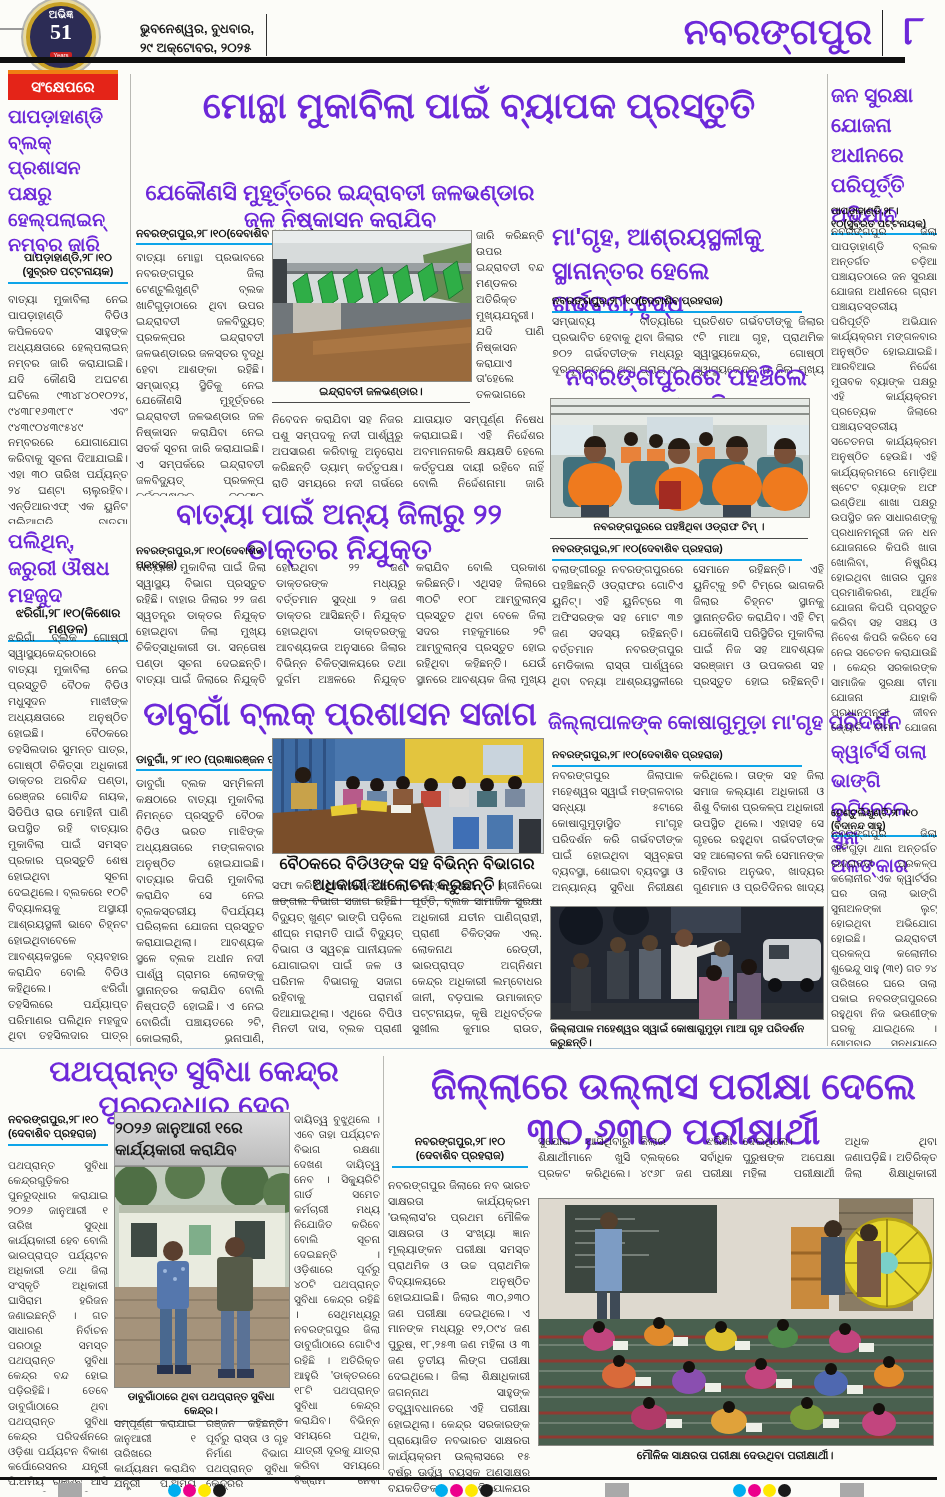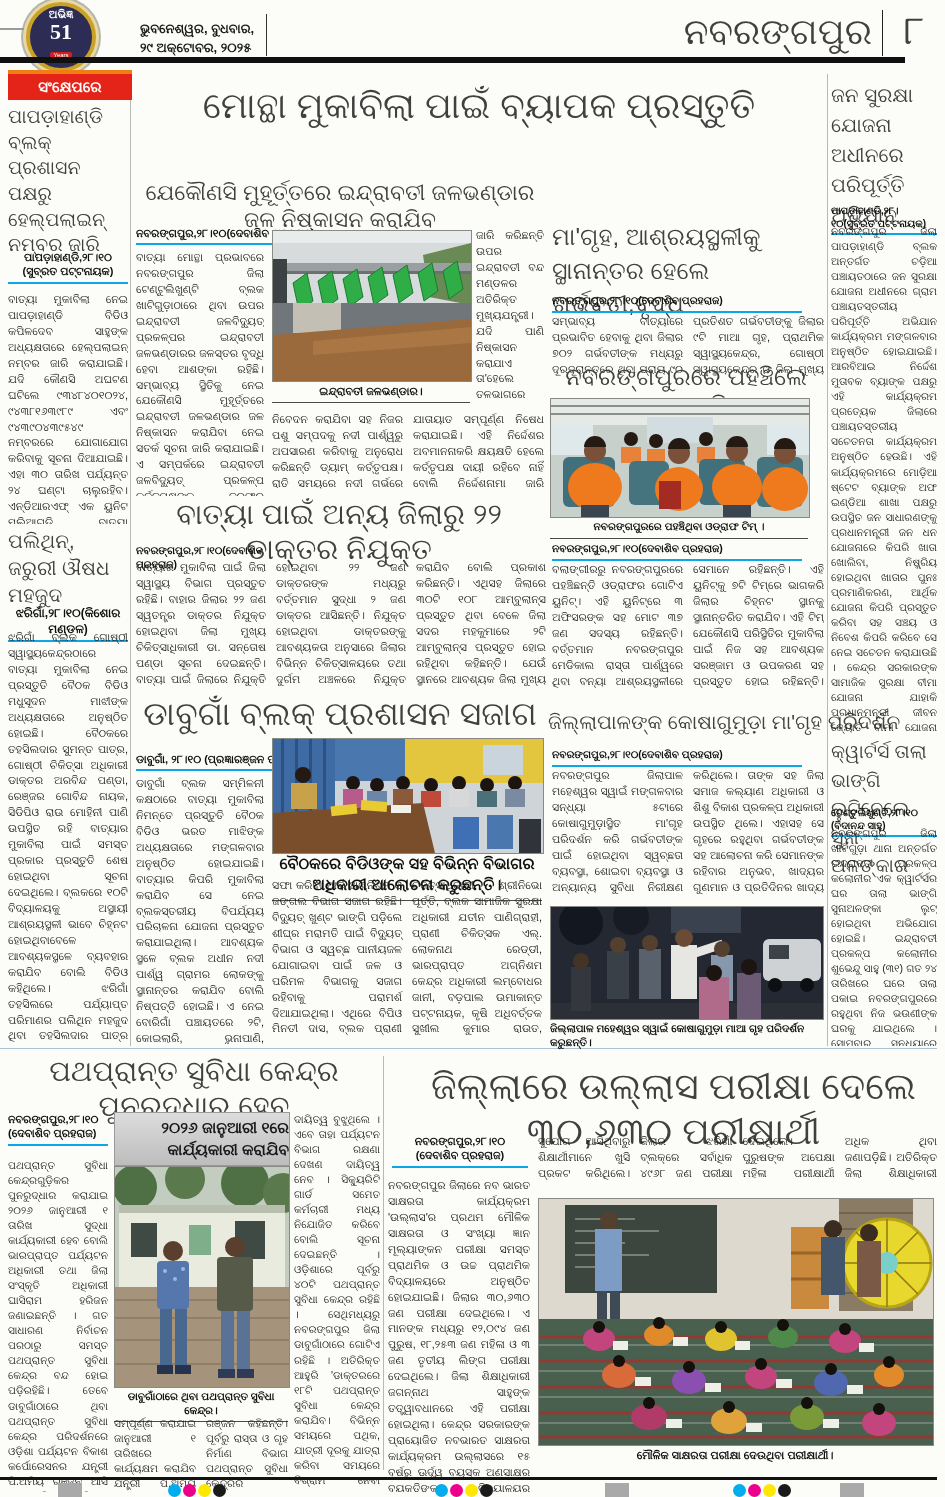--- a/index.html
+++ b/index.html
@@ -1,35 +1,35 @@
 <!DOCTYPE html>
 <html><head>
 <meta charset="utf-8">
 <style>
   html,body{margin:0;padding:0;background:#e9e9e6;}
   #page{position:relative;width:945px;height:1497px;background:#fcfcf8;margin:0 auto;
         font-family:"Liberation Sans","DejaVu Sans",sans-serif;color:#181818;overflow:hidden;}
   .abs{position:absolute;}
-  .hd{font-weight:400;color:#404040;line-height:1.22;}
+  .hd{font-weight:700;color:#6d28d9;line-height:1.22;}
   .ctr{text-align:center;}
   .bd{font-size:11px;line-height:1.45;text-align:justify;color:#1c1c1c;overflow:hidden;word-break:break-word;}
   .bd-sm{font-size:10.6px;line-height:1.42;text-align:justify;color:#1c1c1c;overflow:hidden;word-break:break-word;}
   .dl{font-size:11px;font-weight:700;color:#0e0e0e;line-height:1.3;}
   .dl-rule{border-bottom:2px solid #0ea5e9;padding-bottom:3px;}
   .cap{font-size:11px;font-weight:700;text-align:center;color:#101010;line-height:1.3;}
   .cap-rule{border-bottom:1px solid #4a4a4a;padding-bottom:4px;}
   .cols2{column-count:2;column-gap:10px;}
   .cols3{column-count:3;column-gap:10px;}
   .cols4{column-count:4;column-gap:10px;}
   .vrule{width:1px;background:#b9b9b4;}
   .photo{border:1px solid #8a8a84;background:#ddd;overflow:hidden;}
   .brief-box{background:#e42418;border-top:4px solid #f07f13;color:#fff;font-weight:700;
              font-size:15px;text-align:center;line-height:26px;}
   .graybox{background:linear-gradient(#dcdcdc,#bdbdbd);border:1px solid #9a9a9a;
-           font-weight:700;font-size:15.5px;text-align:right;line-height:1.4;padding-top:4px;}
+           font-weight:700;font-size:15.5px;text-align:left;line-height:1.4;padding-top:4px;}
   .logo-ring{width:62px;height:62px;border-radius:50%;background:#2c2c55;
              border:4px solid #c9a227;box-shadow:0 0 0 3px #e7d9a0, 0 0 0 5px #b5b5b0;
              color:#fff;text-align:center;}
   .logo-ring .l1{font-size:11px;font-weight:700;margin-top:2px;}
   .logo-ring .l2{font-size:22px;font-weight:700;line-height:1;font-family:Liberation Serif, serif;}
   .logo-ring .l3{font-size:6px;background:#c22;display:inline-block;padding:0 3px;border-radius:2px;}
   .regsq{width:24px;height:14px;background:#a9a9a9;}
   .dot{width:13px;height:13px;border-radius:50%;display:inline-block;margin-right:2px;}
 </style>
 </head>
@@ -53,21 +53,21 @@
   <div class="abs hd" style="left:560px;top:10px;width:312px;font-size:36px;text-align:right;">ନବରଙ୍ଗପୁର</div>
   <div class="abs" style="left:882px;top:10px;width:1px;height:46px;background:#222;"></div>
   <div class="abs hd" style="left:890px;top:6px;width:48px;font-size:40px;text-align:center;">୮</div>
   <div class="abs" style="left:0;top:57px;width:905px;height:6px;background:#101010;"></div>
 
   <div class="abs vrule" style="left:130px;top:74px;height:972px;"></div>
   <div class="abs vrule" style="left:827px;top:74px;height:972px;"></div>
   <div class="abs" style="left:0;top:1048px;width:937px;height:1px;background:#a9c2d4;"></div>
   <div class="abs vrule" style="left:383px;top:1056px;height:414px;"></div>
 
-  <div class="abs brief-box" style="left:8px;top:70px;width:124px;height:26px;">ସଂକ୍ଷେପରେ</div>
+  <div class="abs brief-box" style="left:8px;top:70px;width:110px;height:26px;">ସଂକ୍ଷେପରେ</div>
 
   <div class="abs hd" style="left:8px;top:104px;width:120px;font-size:19px;line-height:1.35;">ପାପଡ଼ାହାଣ୍ଡି ବ୍ଲକ୍ ପ୍ରଶାସନ ପକ୍ଷରୁ ହେଲ୍ପଲାଇନ୍ ନମ୍ବର ଜାରି</div>
   <div class="abs dl ctr dl-rule" style="left:8px;top:250px;width:120px;">
     <div>ପାପଡ଼ାହାଣ୍ଡି,୨୮।୧୦</div>
     <div>(ସୁବ୍ରତ ପଟ୍ଟନାୟକ)</div>
   </div>
   <div class="abs bd" style="left:8px;top:292px;width:120px;height:232px;">ବାତ୍ୟା ମୁକାବିଲା ନେଇ ପାପଡ଼ାହାଣ୍ଡି ବିଡିଓ କପିଳଦେବ ସାହୁଙ୍କ ଅଧ୍ୟକ୍ଷତାରେ ହେଲ୍ପଲାଇନ୍ ନମ୍ବର ଜାରି କରାଯାଇଛି। ଯଦି କୌଣସି ଅଘଟଣ ଘଟିଲେ ୯୩୪୮୪୦୧୦୨୪, ୯୪୩୮୧୬୩୯୮୯ ଏବଂ ୯୪୩୯୦୪୩୯୫୪୯ ନମ୍ବରରେ ଯୋଗାଯୋଗ କରିବାକୁ ସୂଚନା ଦିଆଯାଇଛି। ଏହା ୩୦ ତାରିଖ ପର୍ଯ୍ୟନ୍ତ ୨୪ ଘଣ୍ଟା ଚାଲୁରହିବ। ଏନ୍‌ଡିଆରଏଫ୍ ଏକ ୟୁନିଟ ମଲିଆଗୁଡ଼ି ବାତ୍ୟା ଆଶ୍ରୟସ୍ଥଳୀରେ ଅଛନ୍ତି। ବ୍ଲକର ୧୦ଟି ସ୍ଥାନରେ ଅସ୍ଥାୟୀ ସେଲଟର ହୋମ କରାଯାଇଛି। ଦରକାର ପଡ଼ିଲେ ଲୋକଙ୍କୁ ସେଠାରେ ରଖାଯିବ ଏବଂ ରଖାଯାଇଥିବା ଲୋକଙ୍କୁ ଶୃଙ୍ଖଳା ଖାଦ୍ୟ ଦିଆଯିବ ବୋଲି ବିଡିଓ ସୂଚନା ଦେଇଛନ୍ତି। ଉପାନ୍ତ ଅଞ୍ଚଳରୁ ଗର୍ଭବତୀଙ୍କୁ ସେମାନଙ୍କ ମାଆ ଘରେ ରଖାଯାଇଛି। ରାତିରେ ବିଡିଓ, ତହସିଲଦାର, ଥାନାଧିକାରୀ, ଗୋଷ୍ଠୀ ସ୍ୱାସ୍ଥ୍ୟକେନ୍ଦ୍ର ଅଧିକାରୀଙ୍କୁ ନେଇ ଏକ ସମୀକ୍ଷା ବୈଠକ ହେବ ବୋଲି ବିଡିଓ ସୂଚନା ଦେଇଛନ୍ତି।</div>
 
   <div class="abs hd" style="left:8px;top:528px;width:120px;font-size:20px;line-height:1.35;">ପଲିଥିନ୍, ଜରୁରୀ ଔଷଧ ମହଜୁଦ</div>
   <div class="abs dl ctr dl-rule" style="left:8px;top:606px;width:120px;font-size:12px;">ଝରିଗାଁ,୨୮।୧୦(କିଶୋର ମଣ୍ଡଳ)</div>

